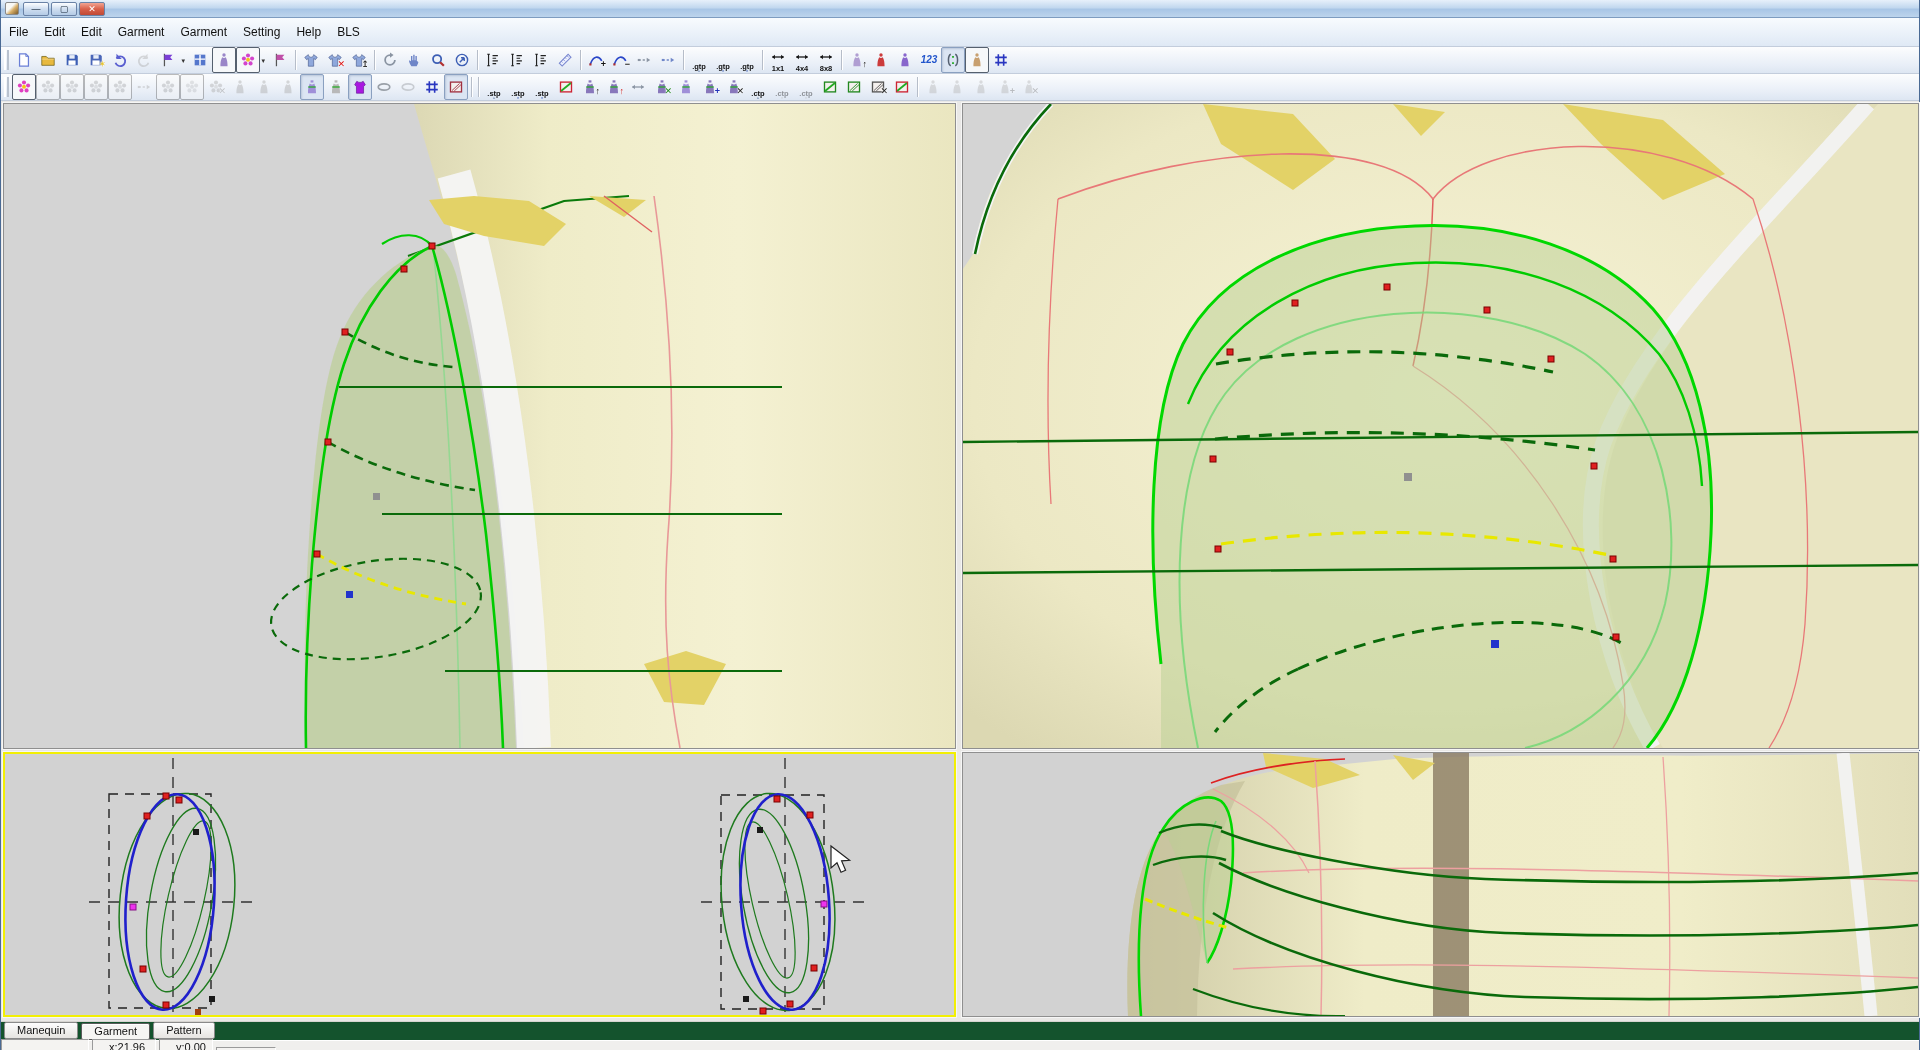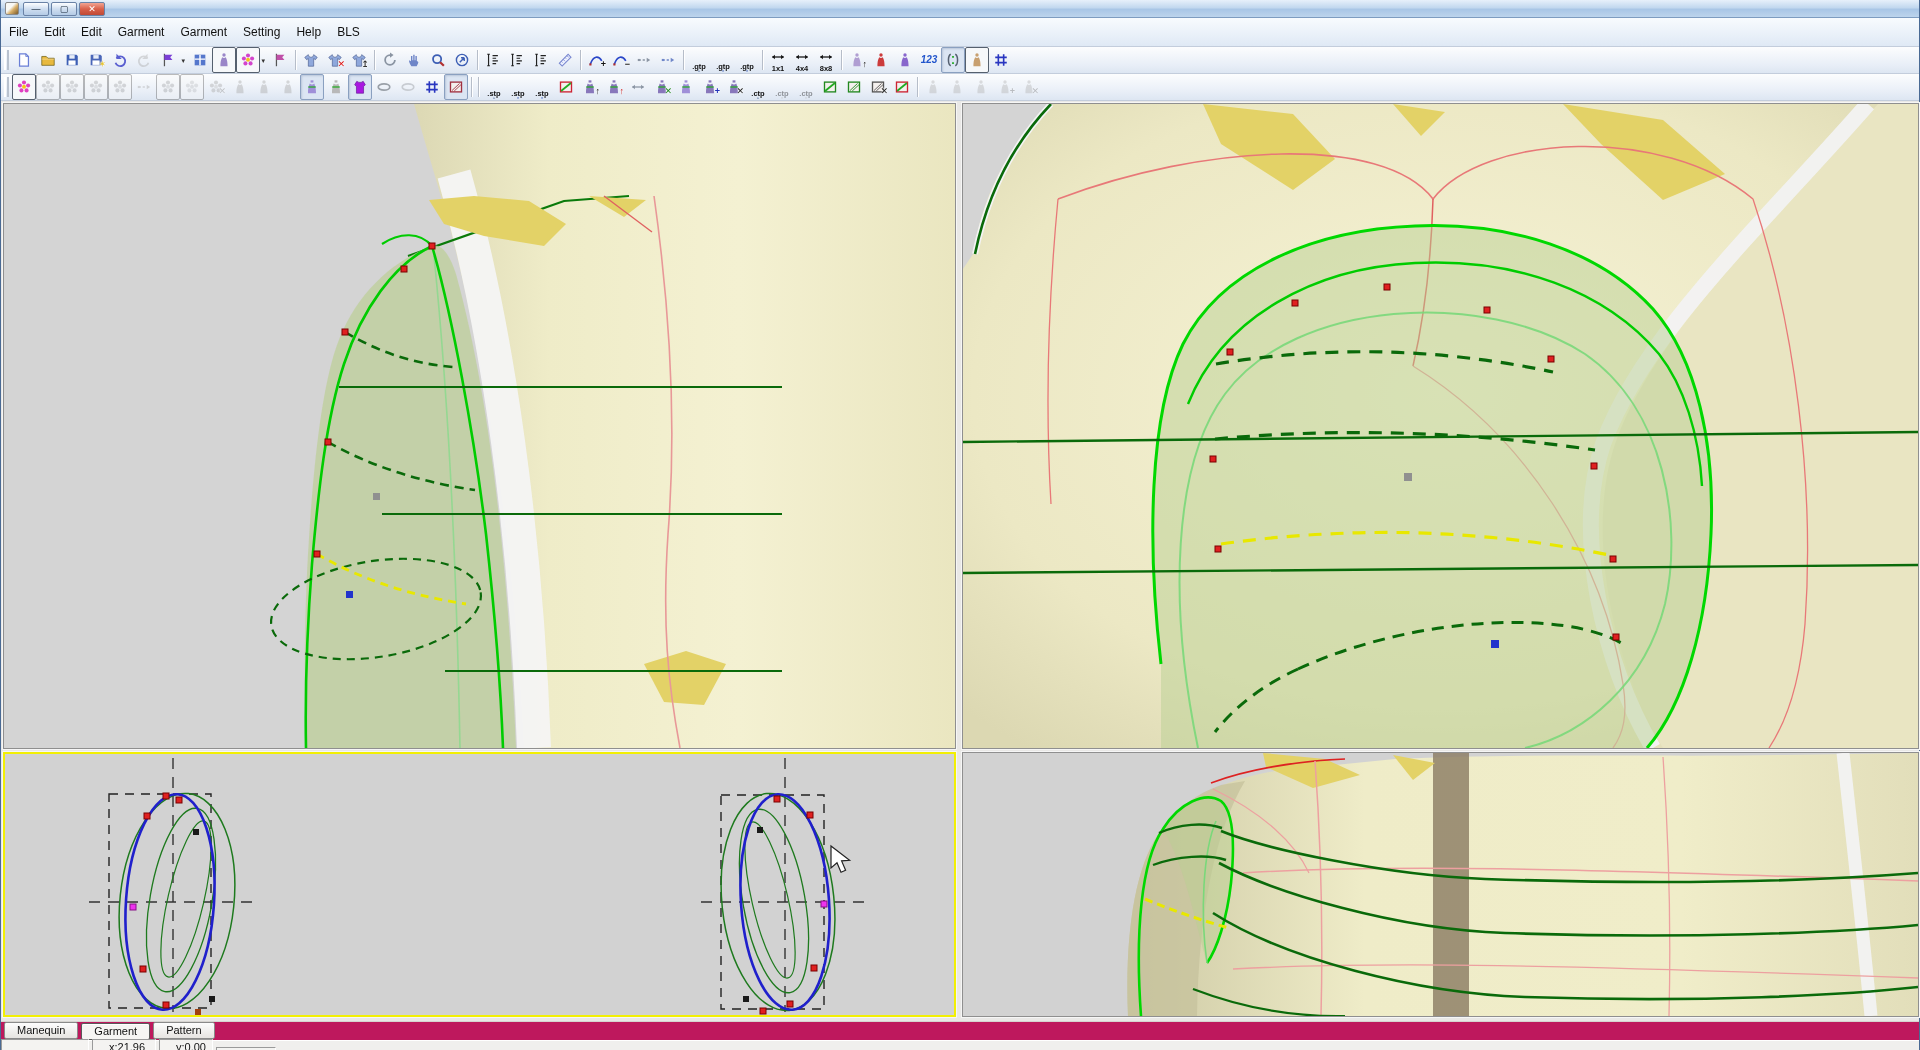--- a/index.html
+++ b/index.html
@@ -53,21 +53,21 @@
   .tbtn.dd { margin-right:8px; }
 
   
   .workspace { position:relative; height:920px; background:#e9e8e6; }
   .pane { position:absolute; background:#d4d4d4; border:1px solid #8f8f8f;
     overflow:hidden; box-shadow:0 0 0 1px #f6f6f6; }
   .pane.active { border:2px solid #f2ef04; }
   .pane svg { display:block; }
 
   
-  .tabbar { height:19px; background:#be185d; display:flex; align-items:flex-start;
+  .tabbar { height:19px; background:#14532d; display:flex; align-items:flex-start;
     padding-left:3px; gap:3px; border-top:1px solid #d6d4d0; }
   .tab { height:17px; padding:1px 12px; font-size:11px; color:#111;
     background:linear-gradient(#fdfdfd,#e6e4e1); border:1px solid #8a8a8a;
     border-radius:2px; cursor:default; }
   .tab.active { background:#f6f5f3; border-color:#5a5a5a; margin-top:1px;
     box-shadow:inset 0 1px 0 #fff; }
 
   
   .statusbar { height:22px; background:#f0efed; border-top:1px solid #fff;
     display:flex; align-items:center; font-size:11px; color:#111;

